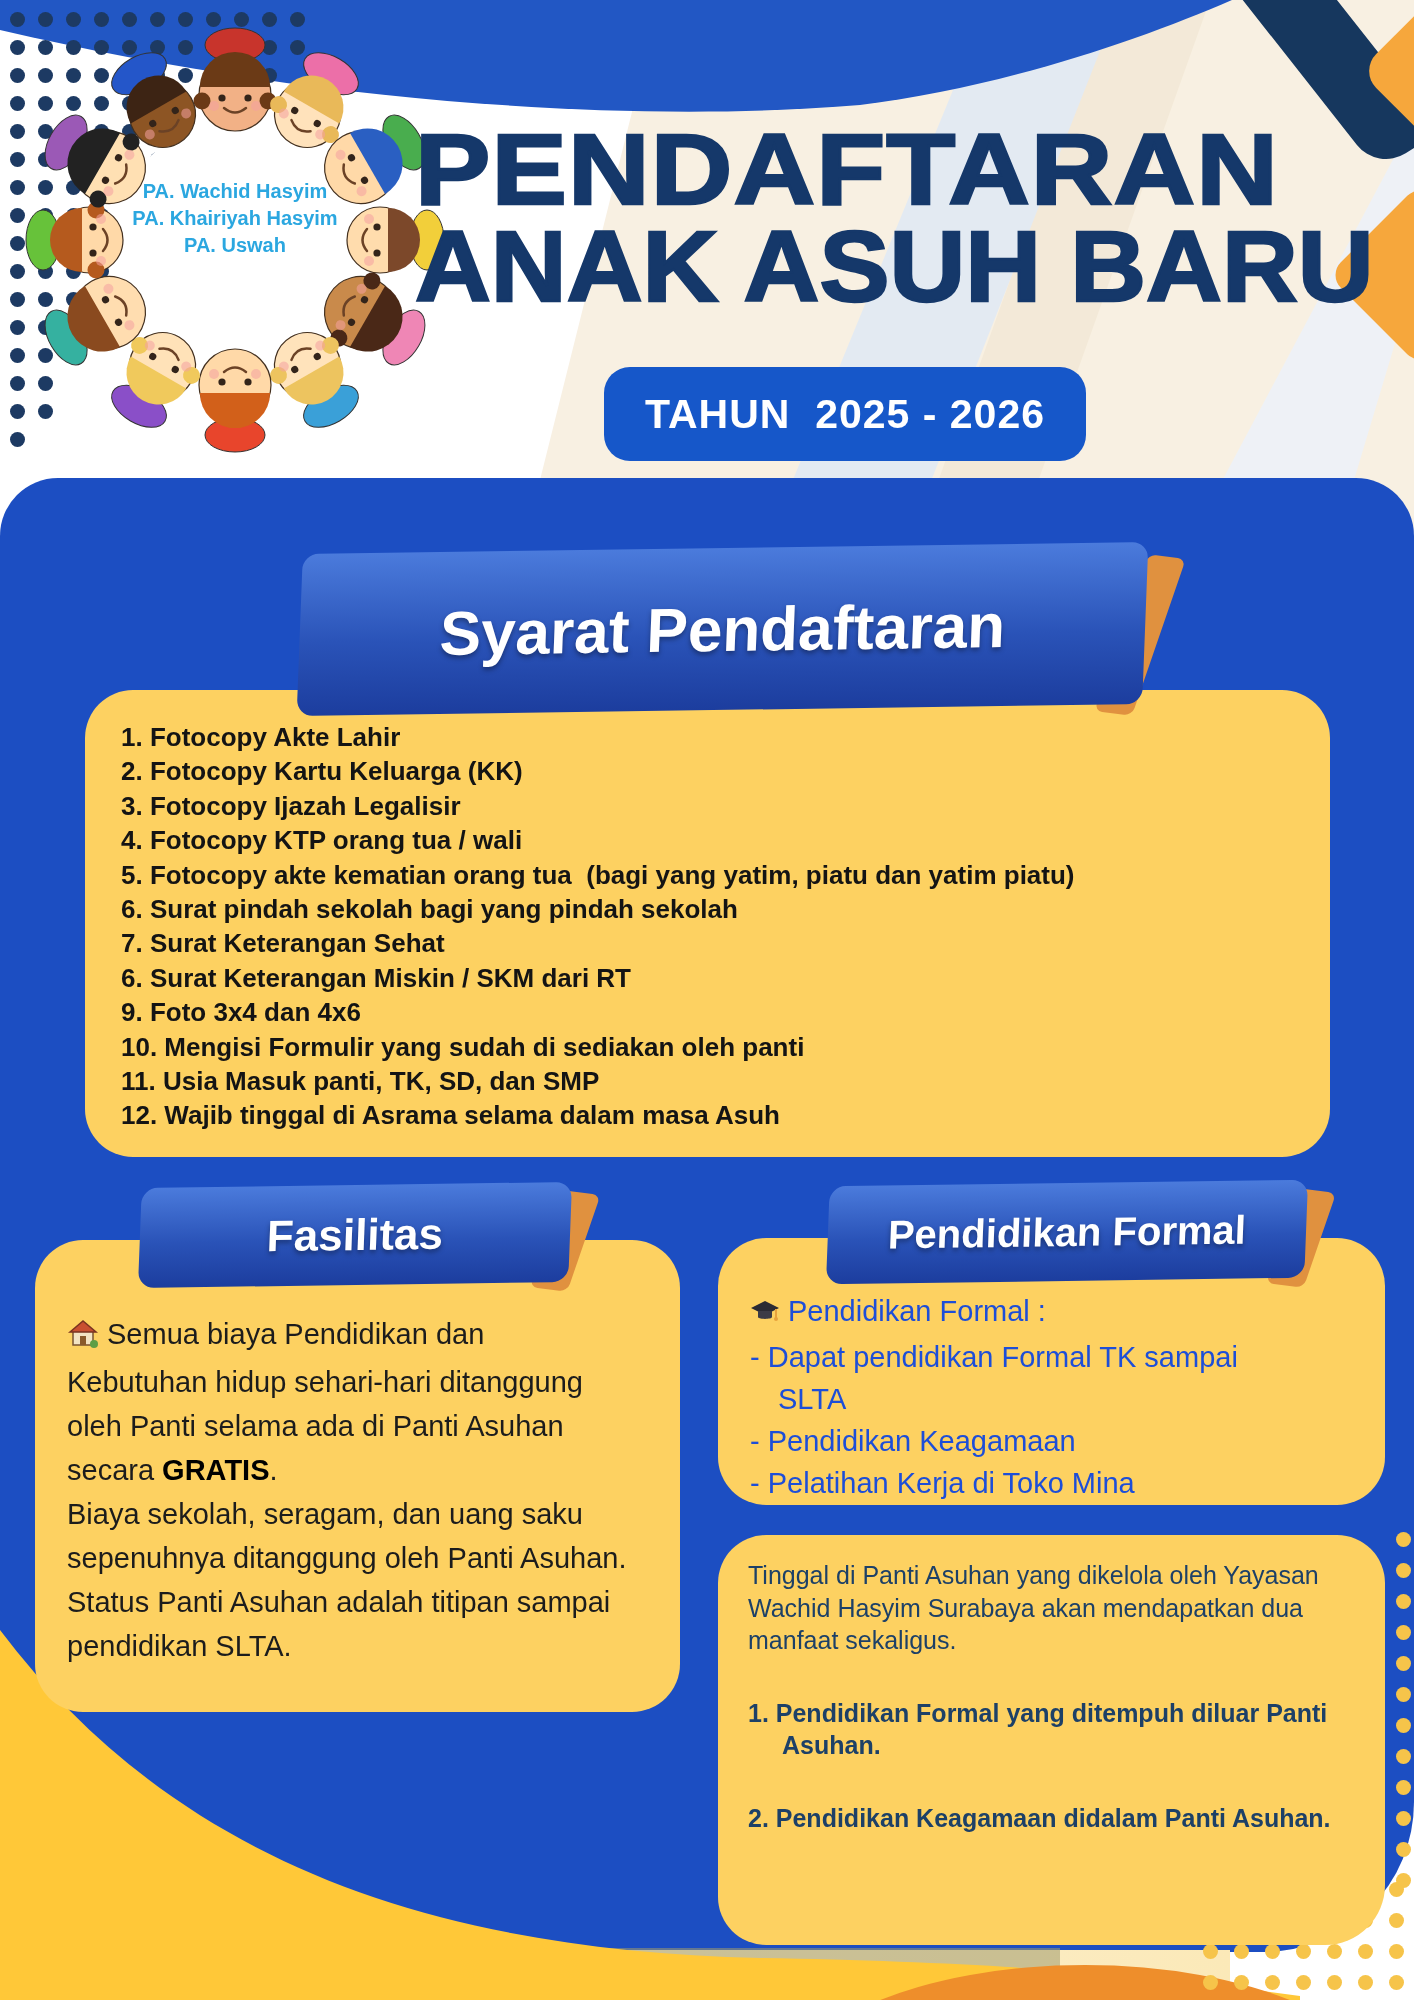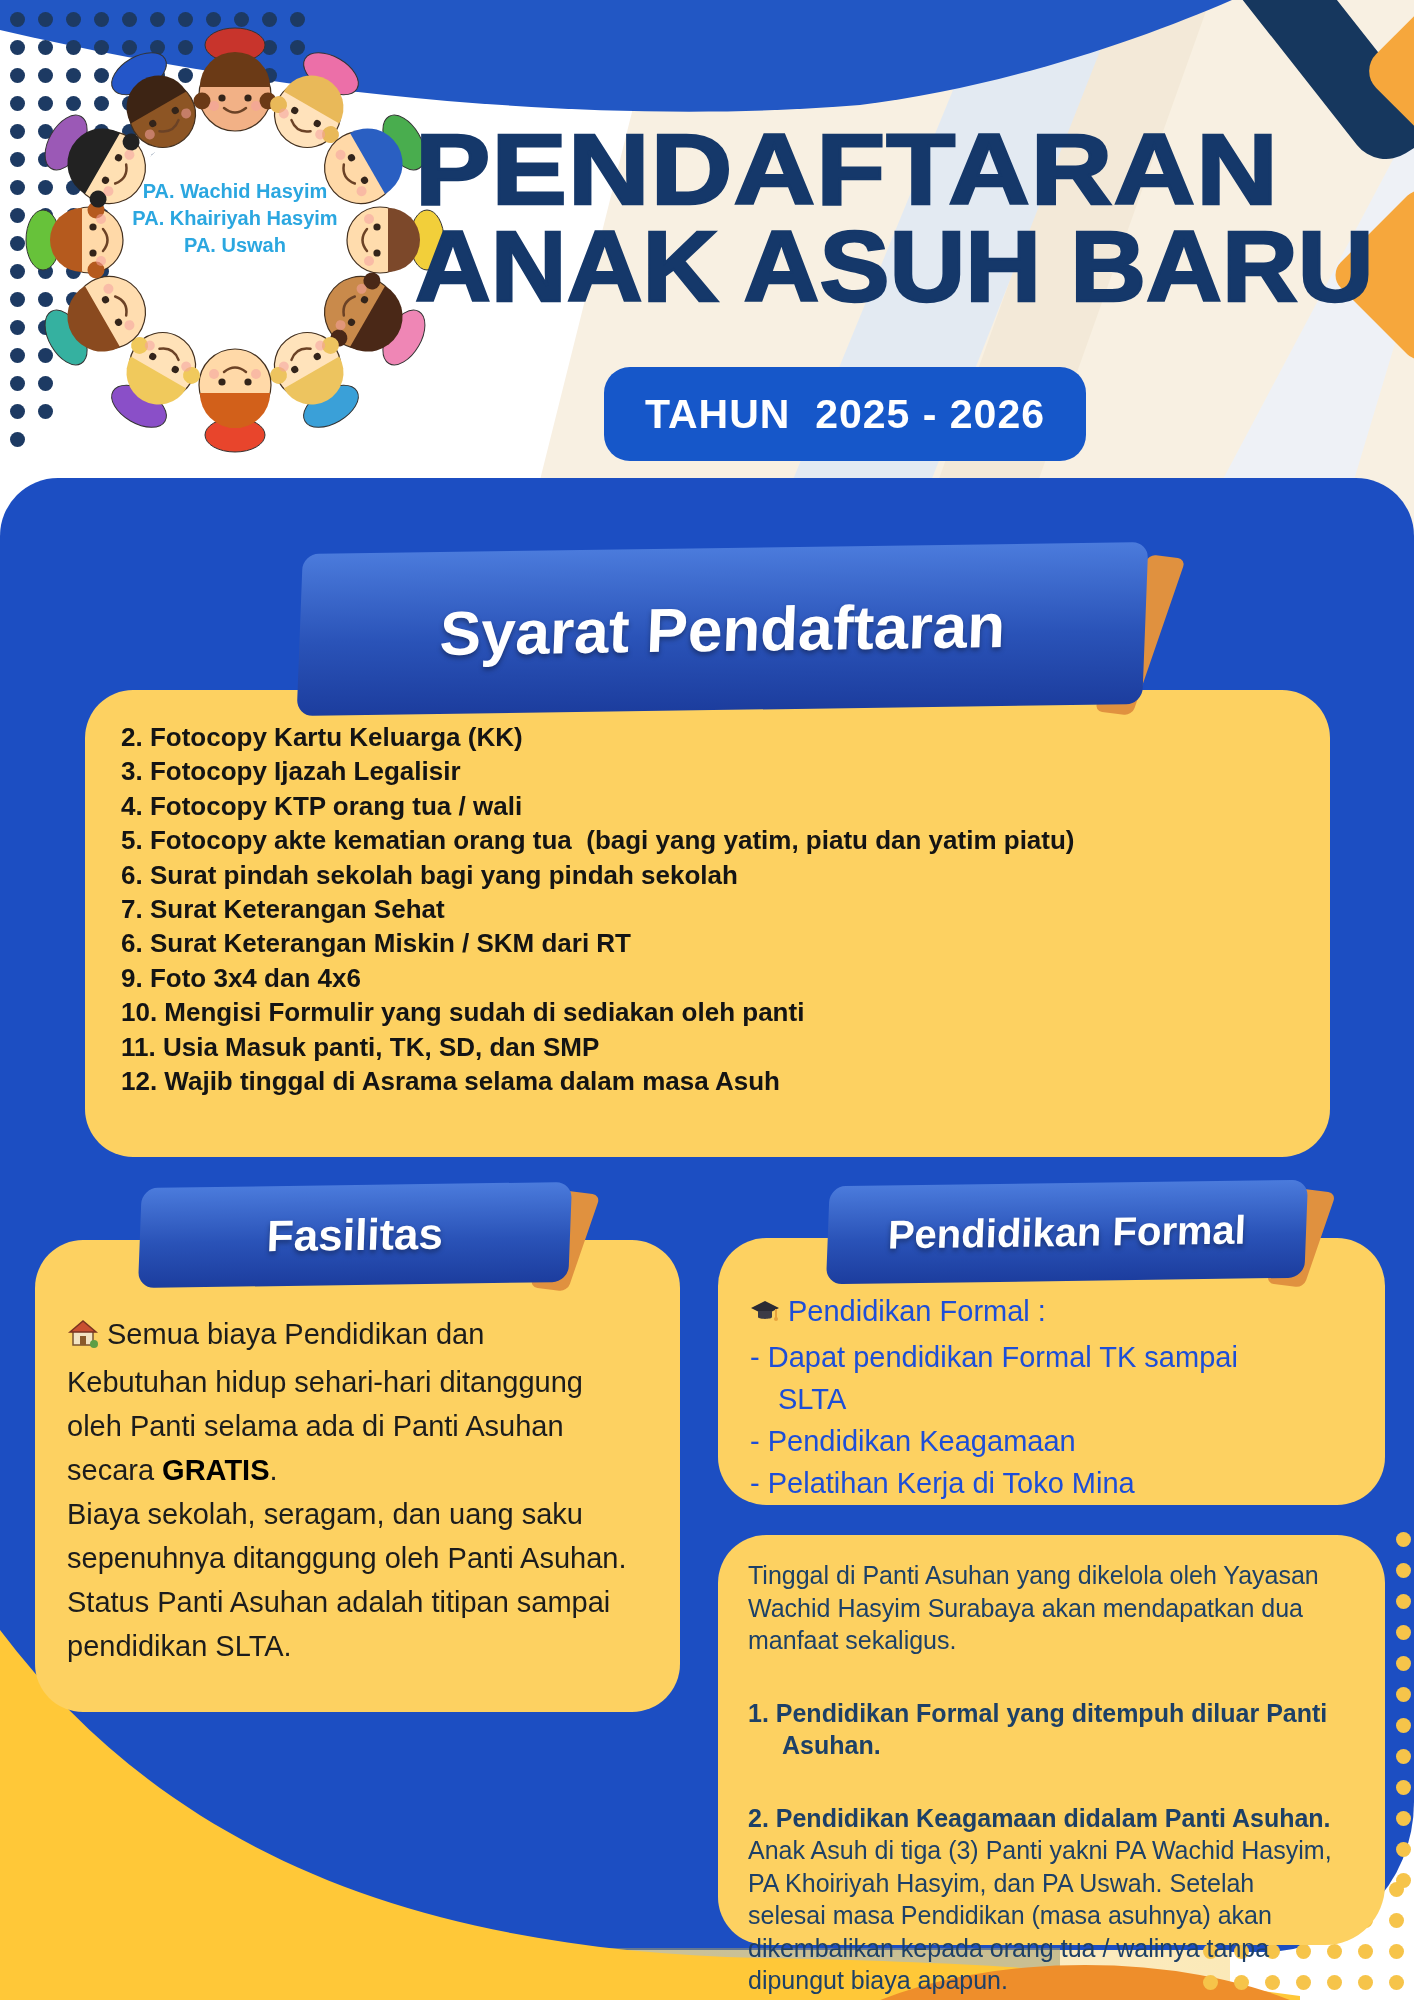--- a/index.html
+++ b/index.html
@@ -410,20 +410,21 @@
 
   <div id="ribbon-syarat" class="abs ribbon">
     <div class="accent"></div>
     <div class="face">
         <span>Syarat Pendaftaran</span>
       </div>
   </div>
   <div id="req-box" class="abs ybox">
     <div class="req-list">
 
+    <div class="req-item">1. Fotocopy Akte Lahir</div>
         <div class="req-item">2. Fotocopy Kartu Keluarga (KK)</div>
         <div class="req-item">3. Fotocopy Ijazah Legalisir</div>
         <div class="req-item">4. Fotocopy KTP orang tua / wali</div>
         <div class="req-item">5. Fotocopy akte kematian orang tua  (bagi yang yatim, piatu dan yatim piatu)</div>
         <div class="req-item">6. Surat pindah sekolah bagi yang pindah sekolah</div>
         <div class="req-item">7. Surat Keterangan Sehat</div>
         <div class="req-item">6. Surat Keterangan Miskin / SKM dari RT</div>
         <div class="req-item">9. Foto 3x4 dan 4x6</div>
         <div class="req-item">10. Mengisi Formulir yang sudah di sediakan oleh panti</div>
         <div class="req-item">11. Usia Masuk panti, TK, SD, dan SMP</div>
@@ -480,17 +481,16 @@
   </div>
 
   <div id="info-box" class="abs ybox">
     <div class="info-text">
       <div>Tinggal di Panti Asuhan yang dikelola oleh Yayasan Wachid Hasyim Surabaya akan mendapatkan dua manfaat sekaligus.</div>
       <div>
 
       <div class="info-point">1. Pendidikan Formal yang ditempuh diluar Panti Asuhan.</div>
           <div class="info-point">2. Pendidikan Keagamaan didalam Panti Asuhan.</div>
         </div>
-      <div>Anak Asuh di tiga (3) Panti yakni PA Wachid Hasyim, PA Khoiriyah Hasyim, dan PA Uswah. Setelah selesai masa Pendidikan (masa asuhnya) akan dikembalikan kepada orang tua / walinya tanpa dipungut biaya apapun.</div>
     </div>
   </div>
 
 </div>
 
 </body></html>

